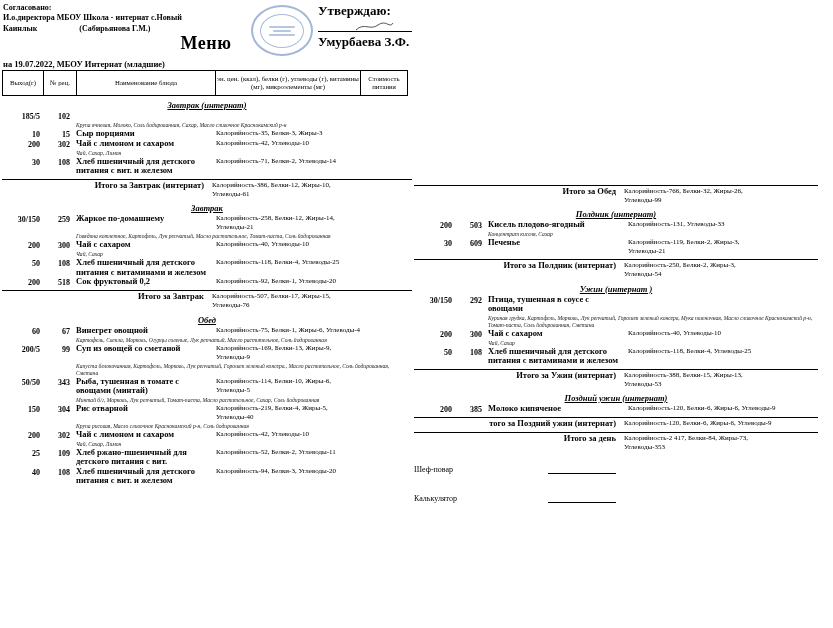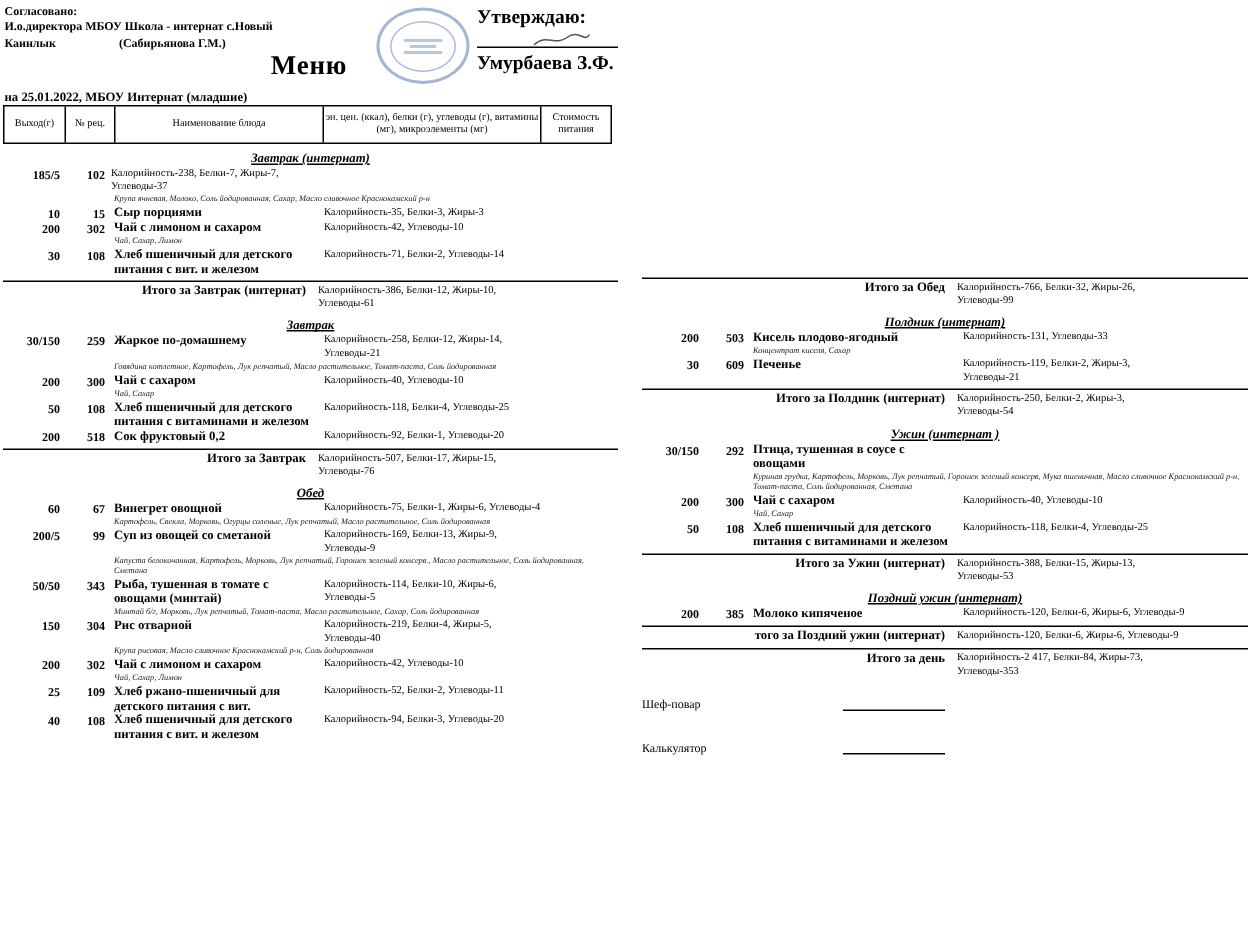--- a/index.html
+++ b/index.html
@@ -34,21 +34,21 @@
   .thead{position:absolute;left:2px;top:70px;width:404px;display:flex;
         border:1px solid #000;font-size:6.8px;text-align:center;}
   .th{border-right:1px solid #000;display:flex;align-items:center;
         justify-content:center;padding:2px 1px;line-height:1.2;min-height:20px;}
   .th:last-child{border-right:none;}
   .th-out{width:38px;}  .th-rec{width:30px;}  .th-name{width:136px;}
   .th-nutr{width:142px;} .th-cost{flex:1;}
 
   
   .colL{position:absolute;left:2px;top:96px;width:410px;}
-  .colR{position:absolute;left:428px;top:182px;width:404px;}
+  .colR{position:absolute;left:414px;top:182px;width:404px;}
 
   .section{text-align:center;font-weight:bold;font-style:italic;
         text-decoration:underline;font-size:8.5px;margin:4px 0 1px;}
   .drow{display:flex;margin-top:0;align-items:flex-start;}
   .c-out{width:38px;text-align:right;font-weight:bold;font-size:8px;padding-top:1px;}
   .c-rec{width:30px;text-align:right;font-weight:bold;font-size:8px;padding-top:1px;}
   .c-name{width:136px;padding-left:6px;font-weight:bold;font-size:8.5px;line-height:1.12;box-sizing:content-box;}
   .c-nutr{width:150px;padding-left:4px;font-size:7px;line-height:1.3;}
   .ingr{margin:1px 0 0 74px;width:332px;font-size:5.6px;font-style:italic;
         line-height:1.25;color:#1a1a1a;}
@@ -89,37 +89,36 @@
   <div class="approval-right">
     <div>Утверждаю:</div>
     <svg class="sig-mark" width="44" height="13" viewBox="0 0 44 13">
       <path d="M4 10 C 12 2, 18 11, 26 5 S 38 9, 41 3" stroke="#555" stroke-width="1" fill="none"></path>
     </svg>
     <div class="sig-rule"></div>
     <div>Умурбаева З.Ф.</div>
   </div>
 
   <div class="title">Меню</div>
-  <div class="subtitle">на 25.01.2022, МБОУ Интернат (младшие)</div>
+  <div class="subtitle">на 19.07.2022, МБОУ Интернат (младшие)</div>
 
   <div class="thead">
     <div class="th th-out">Выход(г)</div>
     <div class="th th-rec">№ рец.</div>
     <div class="th th-name">Наименование блюда</div>
     <div class="th th-nutr">эн. цен. (ккал), белки (г), углеводы (г), витамины (мг), микроэлементы (мг)</div>
     <div class="th th-cost">Стоимость питания</div>
   </div>
 
   <div class="colL" id="col-left">
       <div class="section">Завтрак (интернат)</div>
       <div>
         <div class="drow">
           <div class="c-out">185/5</div>
           <div class="c-rec">102</div>
-          <div class="c-nutr">Калорийность-238, Белки-7, Жиры-7, Углеводы-37</div>
         </div>
         <div class="ingr">Крупа ячневая, Молоко, Соль йодированная, Сахар, Масло сливочное Краснокамский р-н</div>
       </div>
       <div>
         <div class="drow">
           <div class="c-out">10</div>
           <div class="c-rec">15</div>
           <div class="c-name">Сыр порциями</div>
           <div class="c-nutr">Калорийность-35, Белки-3, Жиры-3</div>
         </div>

